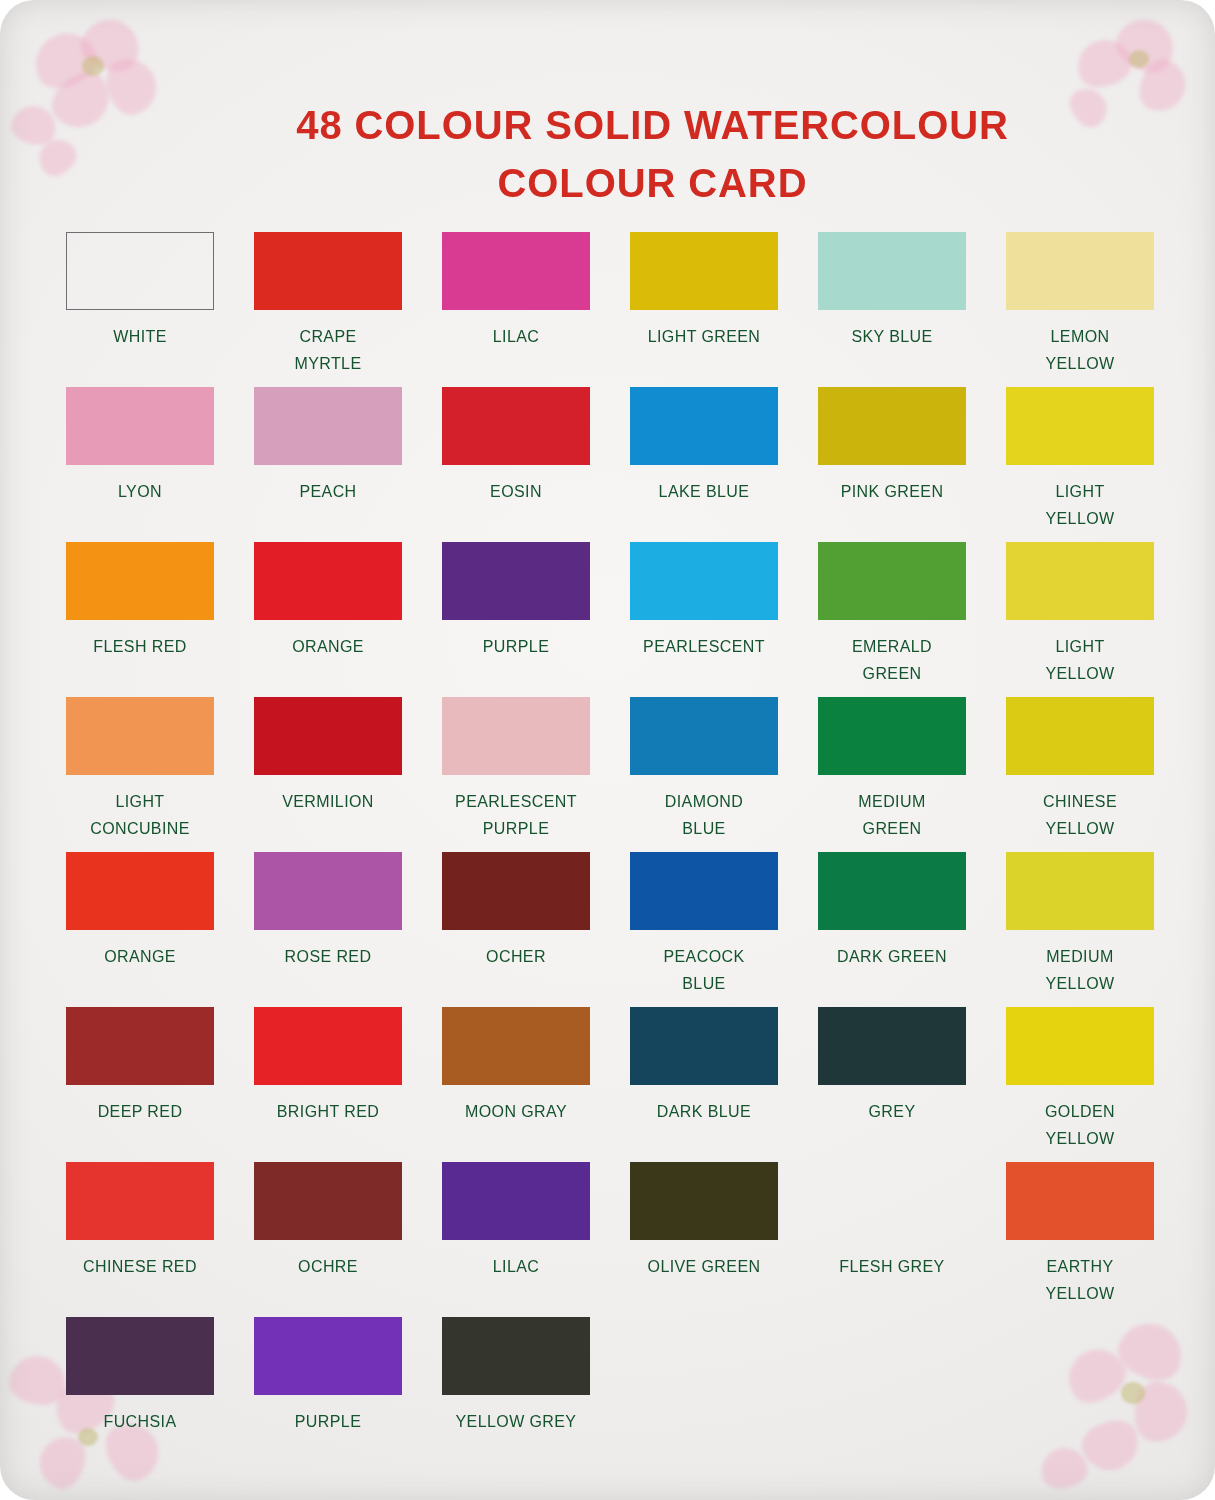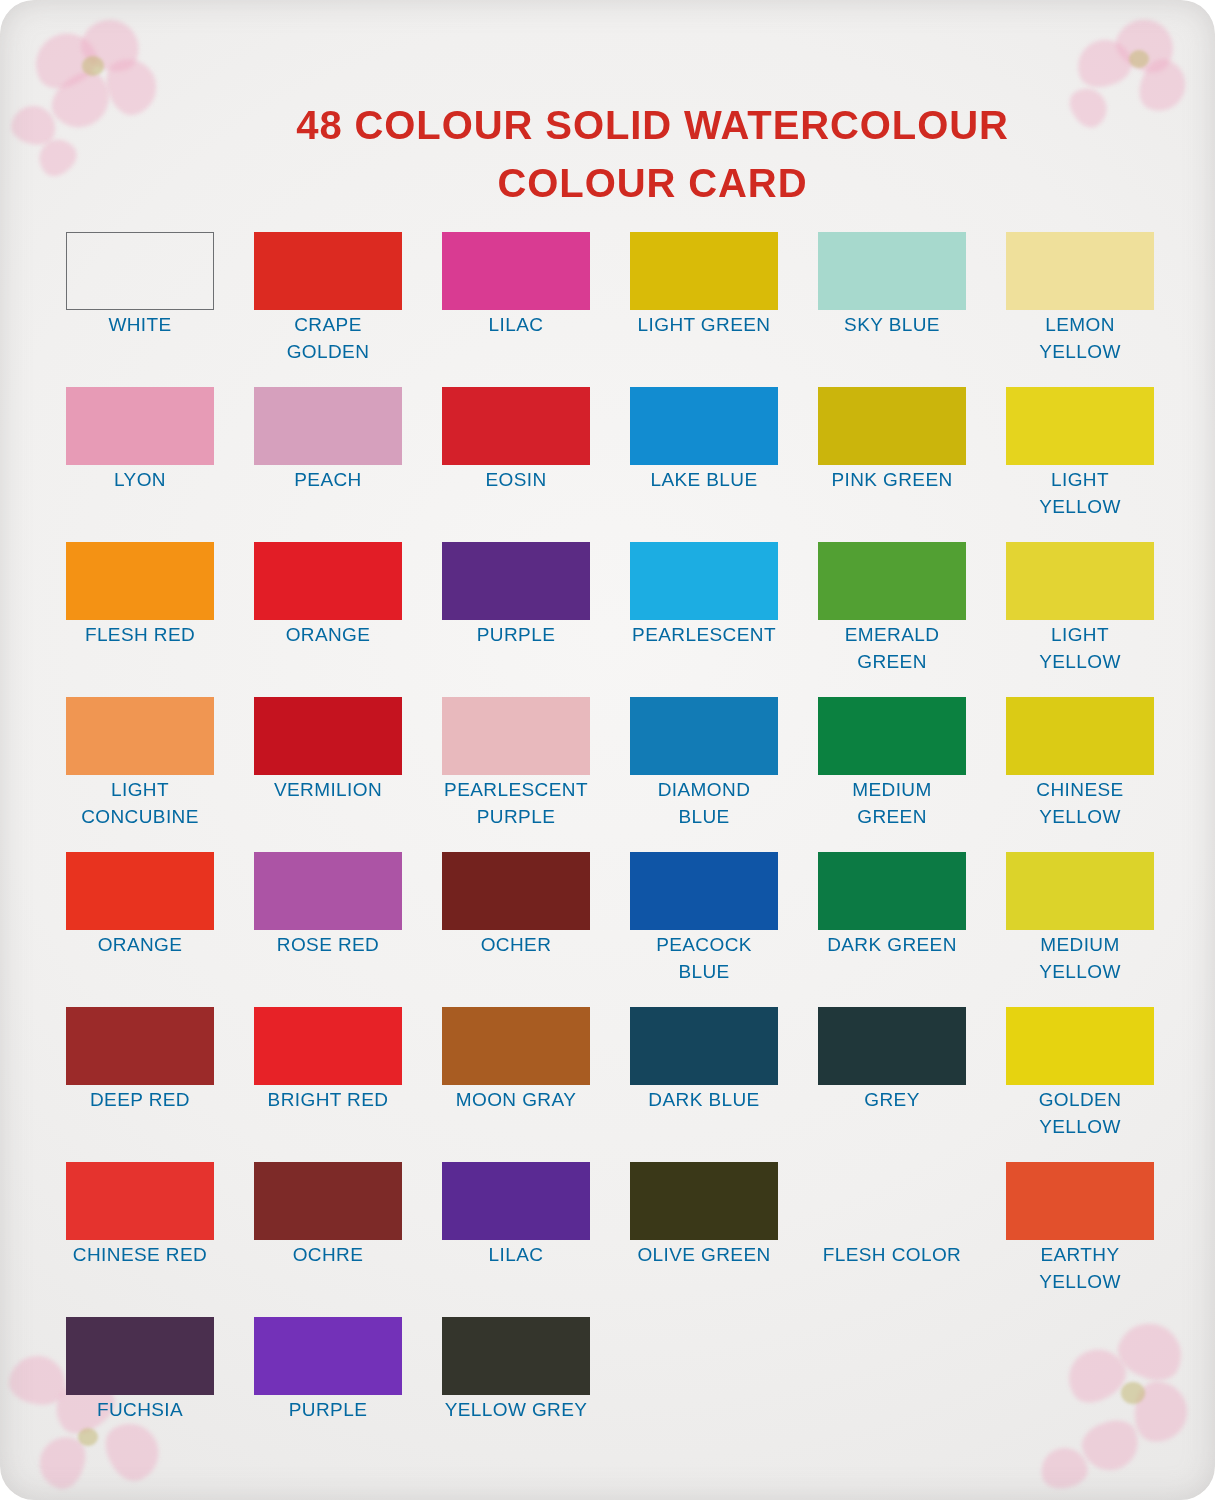--- a/index.html
+++ b/index.html
@@ -99,24 +99,24 @@
   .chip {
     width: 148px;
     height: 78px;
     box-sizing: border-box;
   }
   .chip.outline {
     background: transparent;
     border: 1.6px solid #6d6f72;
   }
   .chip-label {
-    margin-top: 1px;
-    font-size: 19px;
+    margin-top: 13px;
+    font-size: 16px;
     letter-spacing: 0.4px;
-    color: #0369a1;
+    color: #14532d;
     text-align: center;
     line-height: 27px;
     white-space: pre-line;
   }
 </style>
 </head>
 <body>
 
 <div id="card">
   <div class="paper-base"></div>
@@ -164,21 +164,21 @@
   </div>
 
   <div id="swatch-grid">
       <div class="cell">
         <div class="chip outline"></div>
         <div class="chip-label">WHITE</div>
       </div>
       <div class="cell">
         <div class="chip" style="background: rgb(220, 42, 33);"></div>
         <div class="chip-label">CRAPE
-GOLDEN</div>
+MYRTLE</div>
       </div>
       <div class="cell">
         <div class="chip" style="background: rgb(217, 59, 146);"></div>
         <div class="chip-label">LILAC</div>
       </div>
       <div class="cell">
         <div class="chip" style="background: rgb(217, 187, 8);"></div>
         <div class="chip-label">LIGHT GREEN</div>
       </div>
       <div class="cell">
@@ -332,21 +332,21 @@
       <div class="cell">
         <div class="chip" style="background: rgb(90, 42, 147);"></div>
         <div class="chip-label">LILAC</div>
       </div>
       <div class="cell">
         <div class="chip" style="background: rgb(58, 56, 24);"></div>
         <div class="chip-label">OLIVE GREEN</div>
       </div>
       <div class="cell">
         <div class="chip"></div>
-        <div class="chip-label">FLESH COLOR</div>
+        <div class="chip-label">FLESH GREY</div>
       </div>
       <div class="cell">
         <div class="chip" style="background: rgb(226, 80, 44);"></div>
         <div class="chip-label">EARTHY
 YELLOW</div>
       </div>
       <div class="cell">
         <div class="chip" style="background: rgb(74, 47, 78);"></div>
         <div class="chip-label">FUCHSIA</div>
       </div>

